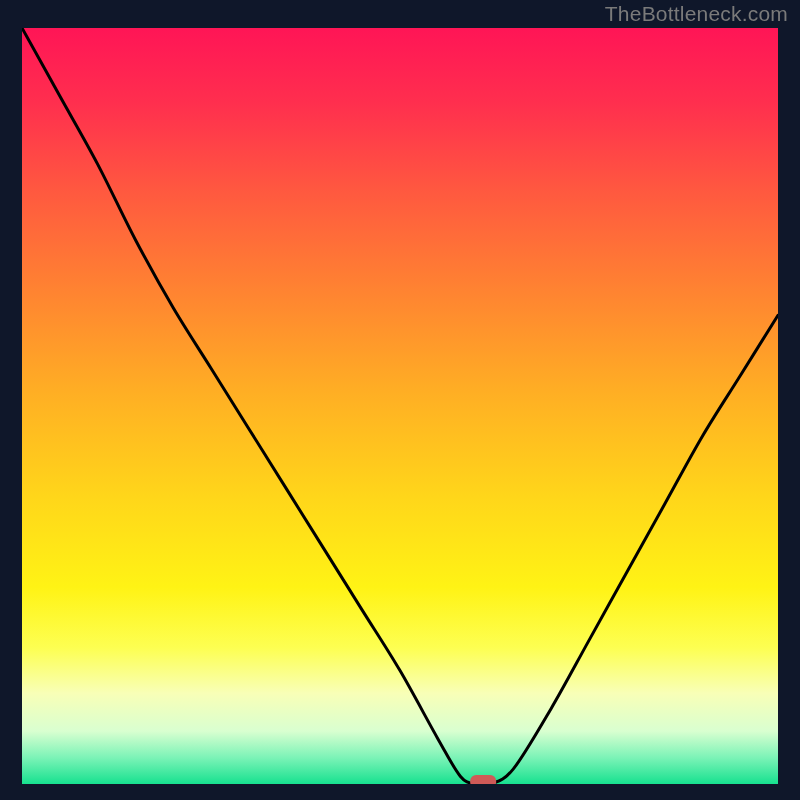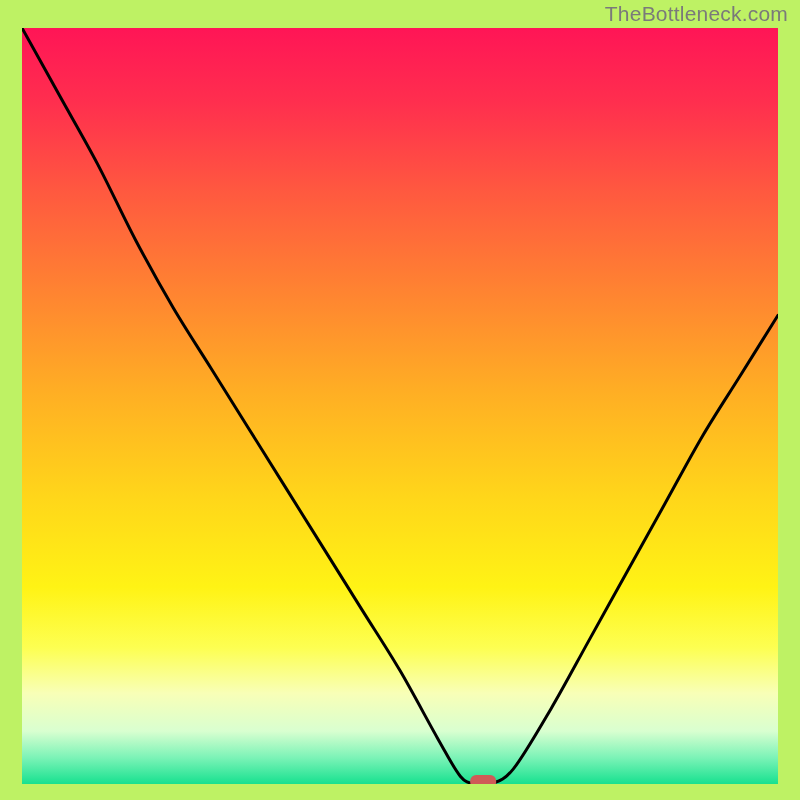--- a/index.html
+++ b/index.html
@@ -10,21 +10,21 @@
     background: #000;
     overflow: hidden;
     font-family: Arial, Helvetica, sans-serif;
   }
   .frame {
     position: absolute;
     left: 0;
     top: 0;
     width: 800px;
     height: 800px;
-    background: #bef264;
+    background: #0f172a;
   }
   .watermark {
     position: absolute;
     top: 2px;
     right: 12px;
     color: #7a7a7a;
     font-size: 21px;
     font-weight: 500;
     letter-spacing: 0.2px;
     user-select: none;

